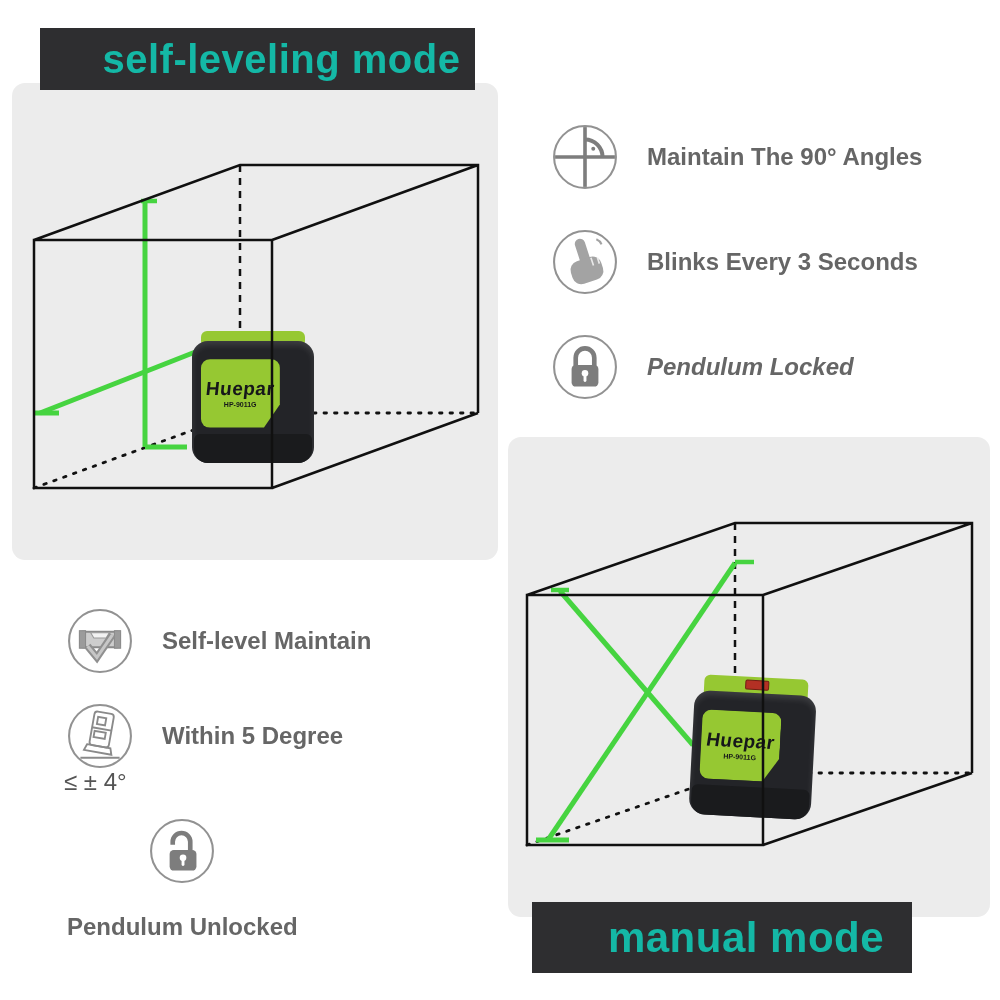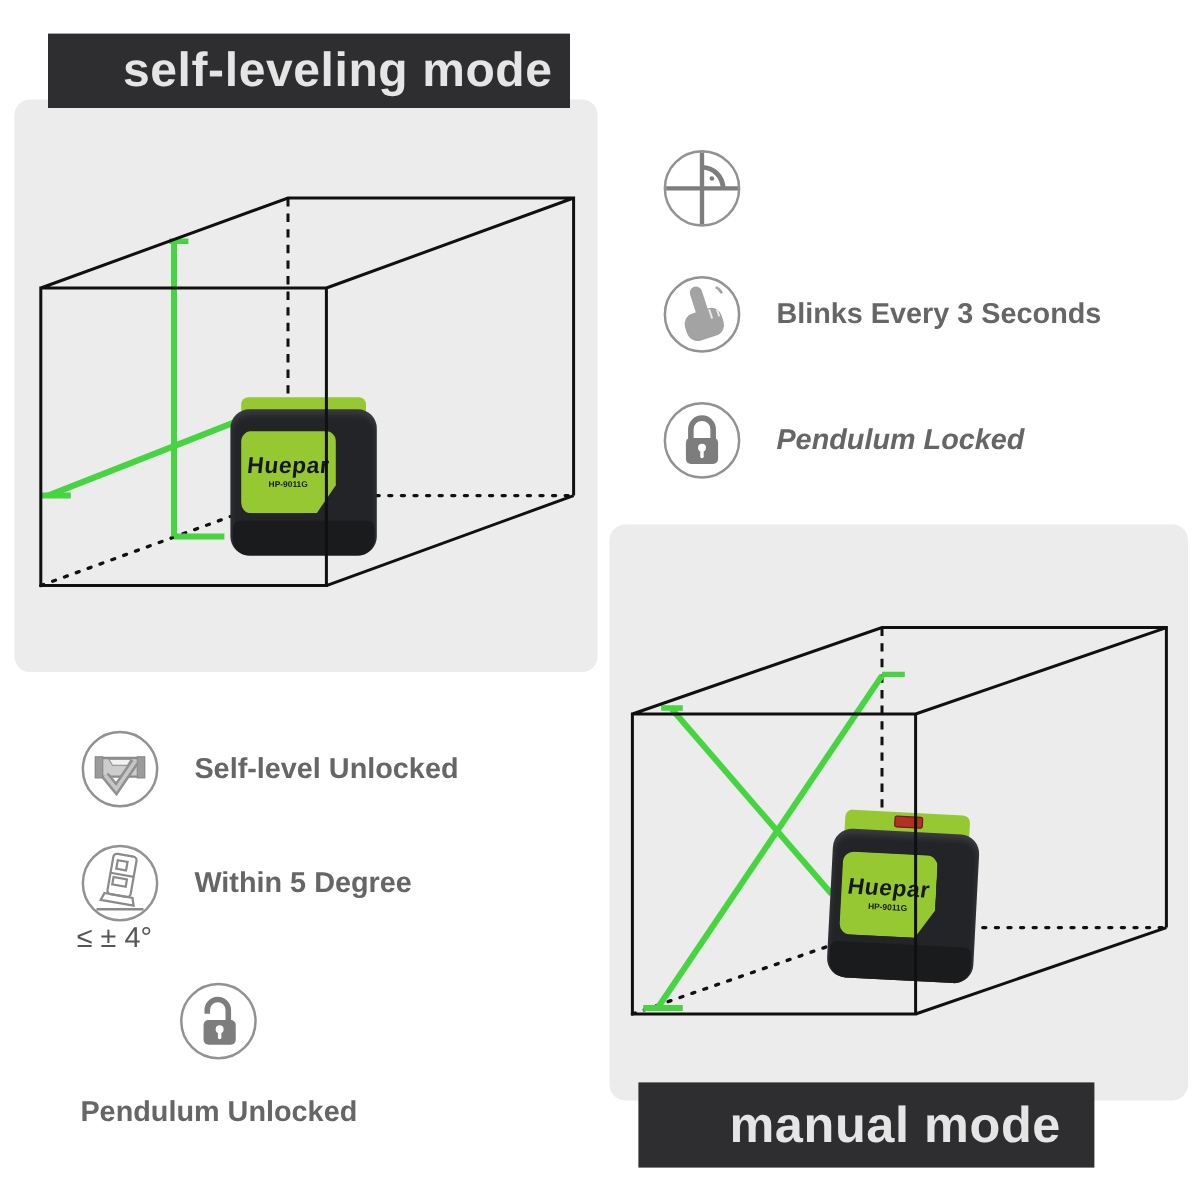--- a/index.html
+++ b/index.html
@@ -3,21 +3,21 @@
 <meta charset="utf-8">
 <style>
   * { margin:0; padding:0; box-sizing:border-box; }
   body { background:#fff; }
   .canvas {
     position:relative; width:1000px; height:1000px; background:#ffffff;
     font-family:"Liberation Sans", sans-serif; overflow:hidden;
   }
   
   .banner {
-    position:absolute; background:#2e2e30; color:#e5e5e5;
+    position:absolute; background:#2e2e30; color:#14b8a6;
     display:flex; align-items:center; justify-content:center;
     font-size:40px; font-weight:700; letter-spacing:0.5px; z-index:5;padding-left:48px;
   }
   .banner-top    { left:40px;  top:28px;  width:435px; height:62px; }
   .banner-bottom { left:532px; top:902px; width:380px; height:71px; font-size:42px; }
   
   .panel { position:absolute; background:#ececec; border-radius:13px; }
   .panel-tl { left:12px;  top:83px;  width:486px; height:477px; }
   .panel-br { left:508px; top:437px; width:482px; height:480px; }
   .layer { position:absolute; left:0; top:0; width:100%; height:100%; }
@@ -86,20 +86,21 @@
   </div>
 
   <div class="feature-row r1">
     <svg class="feature-icon" viewBox="0 0 64 64">
       <circle cx="32" cy="32" r="30" fill="#fff" stroke="#929292" stroke-width="2"></circle>
       <line x1="32" y1="3" x2="32" y2="61" stroke="#7d7d7d" stroke-width="3.5"></line>
       <line x1="3" y1="32" x2="61" y2="32" stroke="#7d7d7d" stroke-width="3.5"></line>
       <path d="M32 15 A17 17 0 0 1 49 32" stroke="#7d7d7d" stroke-width="4" fill="none"></path>
       <circle cx="40" cy="24" r="1.9" fill="#7d7d7d"></circle>
     </svg>
+    <span class="feature-label">Maintain The 90° Angles</span>
   </div>
 
   <div class="feature-row r2">
     <svg class="feature-icon" viewBox="0 0 64 64">
       <circle cx="32" cy="32" r="30" fill="#fff" stroke="#929292" stroke-width="2"></circle>
       <g transform="rotate(-18 32 36)">
         <rect x="29" y="9" width="10" height="28" rx="5" fill="#a3a3a3"></rect>
         <rect x="17" y="29" width="31" height="23" rx="9" fill="#a3a3a3"></rect>
         <path d="M40 30 v8 M46 32 v6" stroke="#e9e9e9" stroke-width="1.6" fill="none"></path>
       </g>
@@ -122,21 +123,21 @@
   <div class="feature-row l1">
     <svg class="feature-icon" viewBox="0 0 64 64">
       <circle cx="32" cy="32" r="30" fill="#fff" stroke="#929292" stroke-width="2"></circle>
       <rect x="13" y="23" width="38" height="15" rx="2.5" fill="#cdcdcd" stroke="#8a8a8a" stroke-width="2"></rect>
       <rect x="12" y="22" width="6" height="17" fill="#9b9b9b" stroke="#8a8a8a" stroke-width="1"></rect>
       <rect x="46" y="22" width="6" height="17" fill="#9b9b9b" stroke="#8a8a8a" stroke-width="1"></rect>
       <path d="M23 24 h18 l-3 5 h-12 z" fill="#f2f2f2" stroke="#9a9a9a" stroke-width="1"></path>
       <path d="M20 37 l9 11 l15 -22" stroke="#909090" stroke-width="7" fill="none"></path>
       <path d="M20 37 l9 11 l15 -22" stroke="#c6c6c6" stroke-width="3" fill="none"></path>
     </svg>
-    <span class="feature-label">Self-level Unlocked</span>
+    <span class="feature-label">Self-level Maintain</span>
   </div>
 
   <div class="feature-row l2">
     <svg class="feature-icon" viewBox="0 0 64 64">
       <circle cx="32" cy="32" r="30" fill="#fff" stroke="#929292" stroke-width="2"></circle>
       <g transform="rotate(10 32 32)" stroke="#8a8a8a" fill="none" stroke-width="1.8">
         <rect x="23" y="9" width="19" height="33" rx="3"></rect>
         <rect x="27" y="14" width="8" height="7"></rect>
         <line x1="23" y1="25" x2="42" y2="25"></line>
         <rect x="26" y="28" width="11" height="6"></rect>

